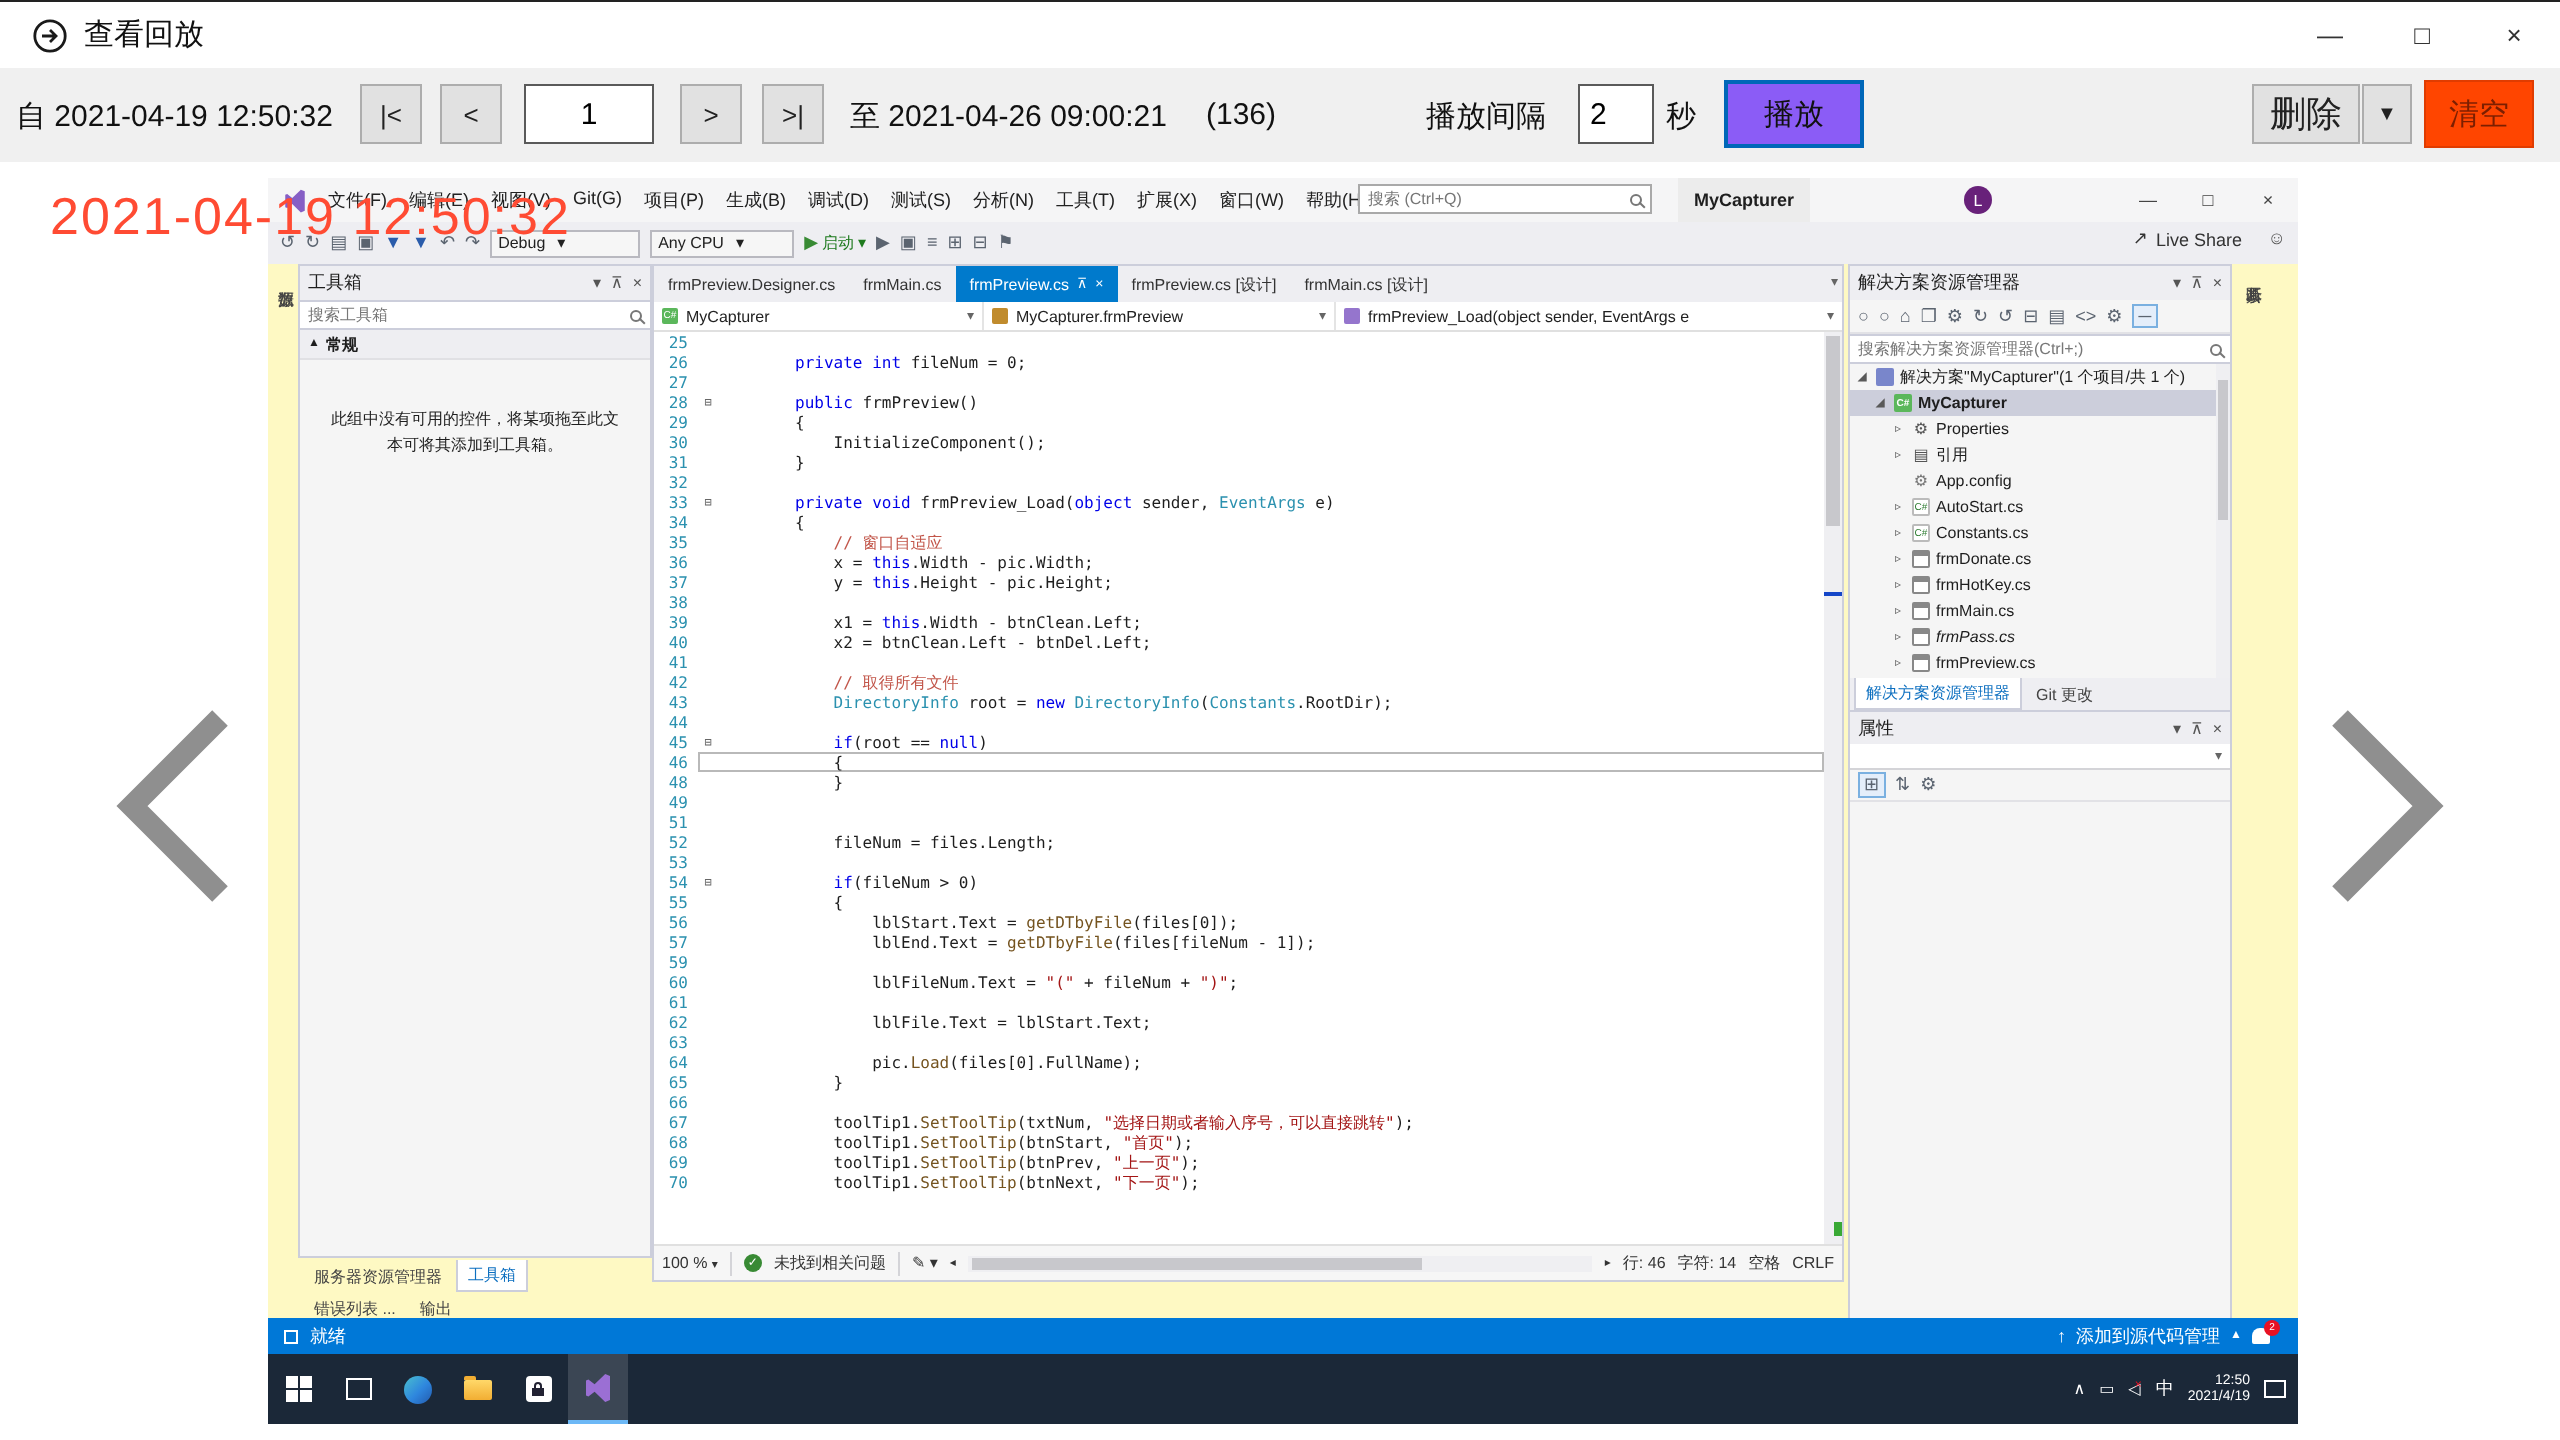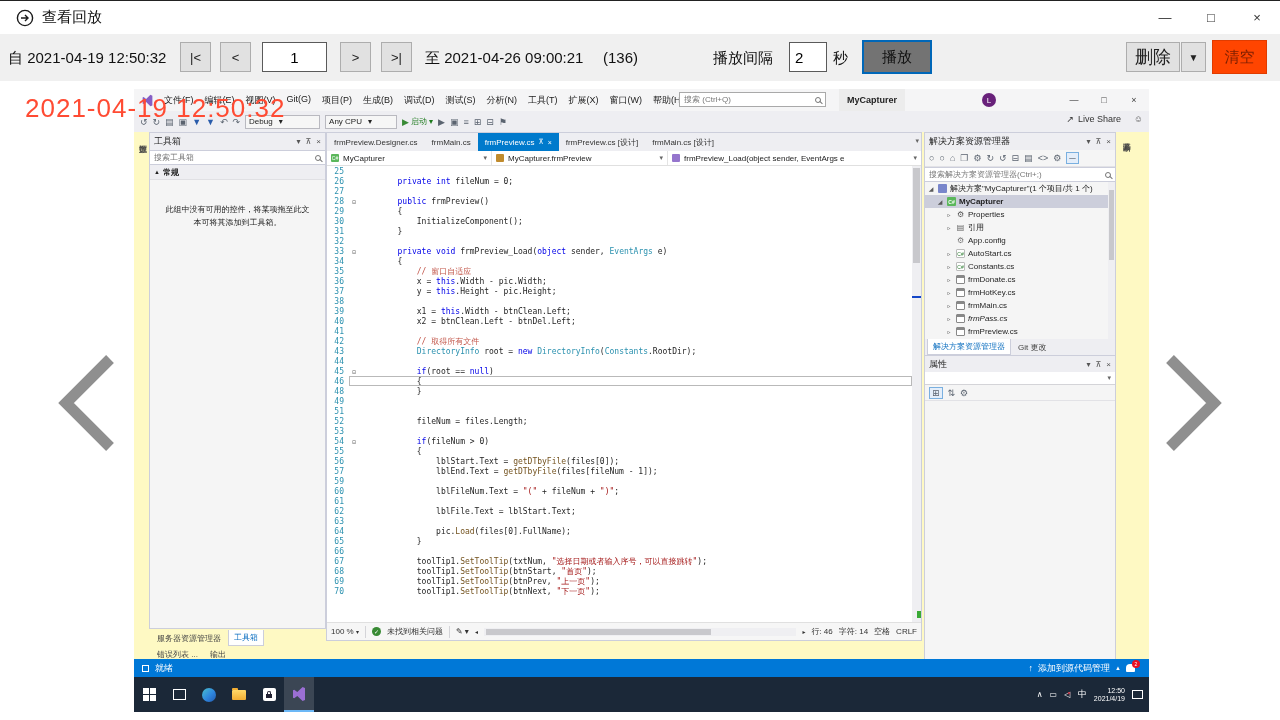--- a/index.html
+++ b/index.html
@@ -9,21 +9,21 @@
   .vtitle{position:absolute;left:0;top:0;right:0;height:33px;background:#fff;display:flex;align-items:center}
   .vtitle .ticon{margin-left:16px;width:18px;height:18px}
   .vtitle .ttext{margin-left:8px;font-size:15px;color:#111}
   .winbtns{position:absolute;right:0;top:0;height:33px;display:flex}
   .winbtns span{width:46px;height:33px;display:flex;align-items:center;justify-content:center;font-size:13px;color:#333}
   
   .cbar{position:absolute;left:0;top:33px;right:0;height:47px;background:#f0f0f0;font-size:15px;color:#111}
   .cbar .lbl{position:absolute;top:15px}
   .btn{position:absolute;height:30px;background:#e1e1e1;border:1px solid #adadad;font-size:13px;color:#222;display:flex;align-items:center;justify-content:center;cursor:default}
   .inp{position:absolute;height:30px;background:#fff;border:1px solid #5a5a5a;font-size:15px;text-align:center;font-family:inherit}
-  .playbtn{position:absolute;height:34px;border:2px solid #0067b8;background:#737373;font-size:15px;display:flex;align-items:center;justify-content:center}
+  .playbtn{position:absolute;height:34px;border:2px solid #0067b8;background:#8b5cf6;font-size:15px;display:flex;align-items:center;justify-content:center}
   .clearbtn{position:absolute;height:34px;background:#ff4500;border:1px solid #e03c00;color:#7c1f00;font-size:15px;display:flex;align-items:center;justify-content:center}
   
   .stage{position:absolute;left:0;top:80px;right:0;bottom:0;background:#fff}
   .bigarrow{position:absolute;cursor:pointer}
   .redstamp{position:absolute;left:25px;top:92px;font-size:26px;color:#ff4b33;z-index:50;letter-spacing:1px}
   
   .shot{position:absolute;left:134px;top:88px;width:1015px;height:623px;background:#fef9c3;font-size:9px;color:#1e1e1e;overflow:hidden}
   .vs-title{position:absolute;left:0;top:0;width:100%;height:22px;background:#f5f5f6;display:flex;align-items:center}
   .vs-title svg{margin-left:7px}
   .vmenus{display:flex;margin-left:10px;gap:11px;font-size:9px;color:#212121;white-space:nowrap}

